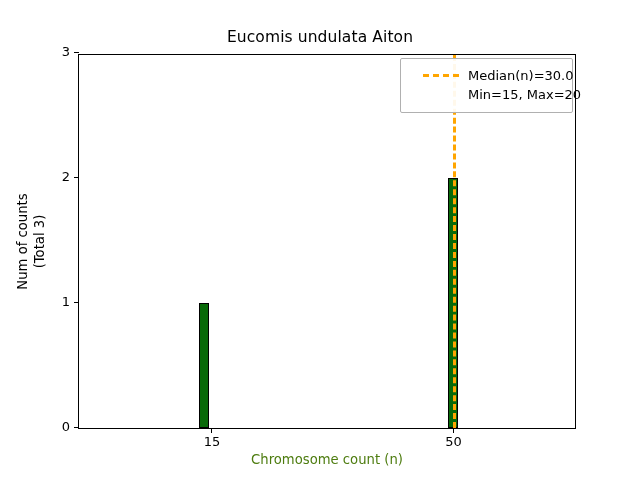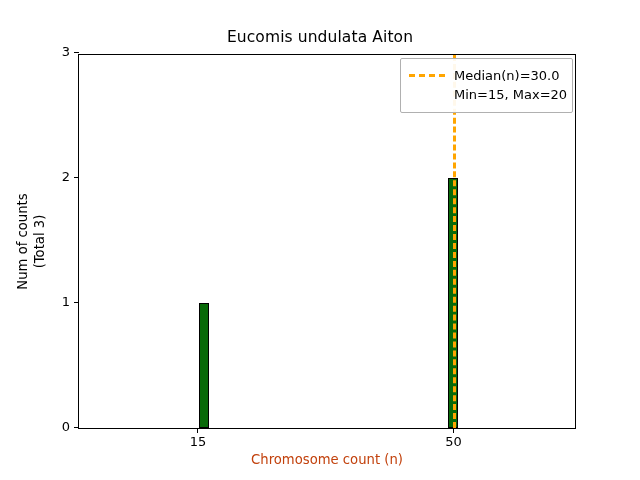--- a/index.html
+++ b/index.html
@@ -95,21 +95,21 @@
   }
 
   
   #xlabel {
     position: absolute;
     left: 78px;
     top: 452px;
     width: 498px;
     text-align: center;
     font-size: 13.2px;
-    color: #c2410c;
+    color: #4d7c0f;
   }
   #ylabel {
     position: absolute;
     left: 14px;
     top: 0;
     width: 375px;
     height: 44px;
     transform: rotate(-90deg);
     transform-origin: left top;
     
@@ -124,21 +124,21 @@
   
   #legend {
     position: absolute;
     left: 400px;
     top: 58px;
     width: 173px;
     border: 1px solid #b0b0b0;
     border-radius: 2px;
     background: rgba(255,255,255,0.92);
     box-sizing: border-box;
-    padding: 7px 9px 8px 8px;
+    padding: 7px 9px 8px 22px;
   }
   .legend-row {
     display: flex;
     align-items: center;
     height: 19px;
   }
   .legend-swatch {
     width: 36px;
     height: 0;
     border-top: 3.2px dashed #FFA500;
@@ -169,21 +169,21 @@
     <div class="ytick" style="bottom:125px;">
       <span class="ytick-label">1</span>
     </div>
     <div class="ytick" style="bottom:250px;">
       <span class="ytick-label">2</span>
     </div>
     <div class="ytick" style="bottom:375px;">
       <span class="ytick-label">3</span>
     </div>
 
-    <div class="xtick" style="left:118px;">
+    <div class="xtick" style="left:132px;">
       <span class="xtick-label">15</span>
     </div>
     <div class="xtick" style="left:373.5px;">
       <span class="xtick-label">50</span>
     </div>
 
     <div class="bar" style="left:119.5px; width:10px; height:125px;"></div>
     <div class="bar" style="left:368.5px; width:10px; height:250px;"></div>
 
     <div id="median-line" style="left:373.5px;"></div>

